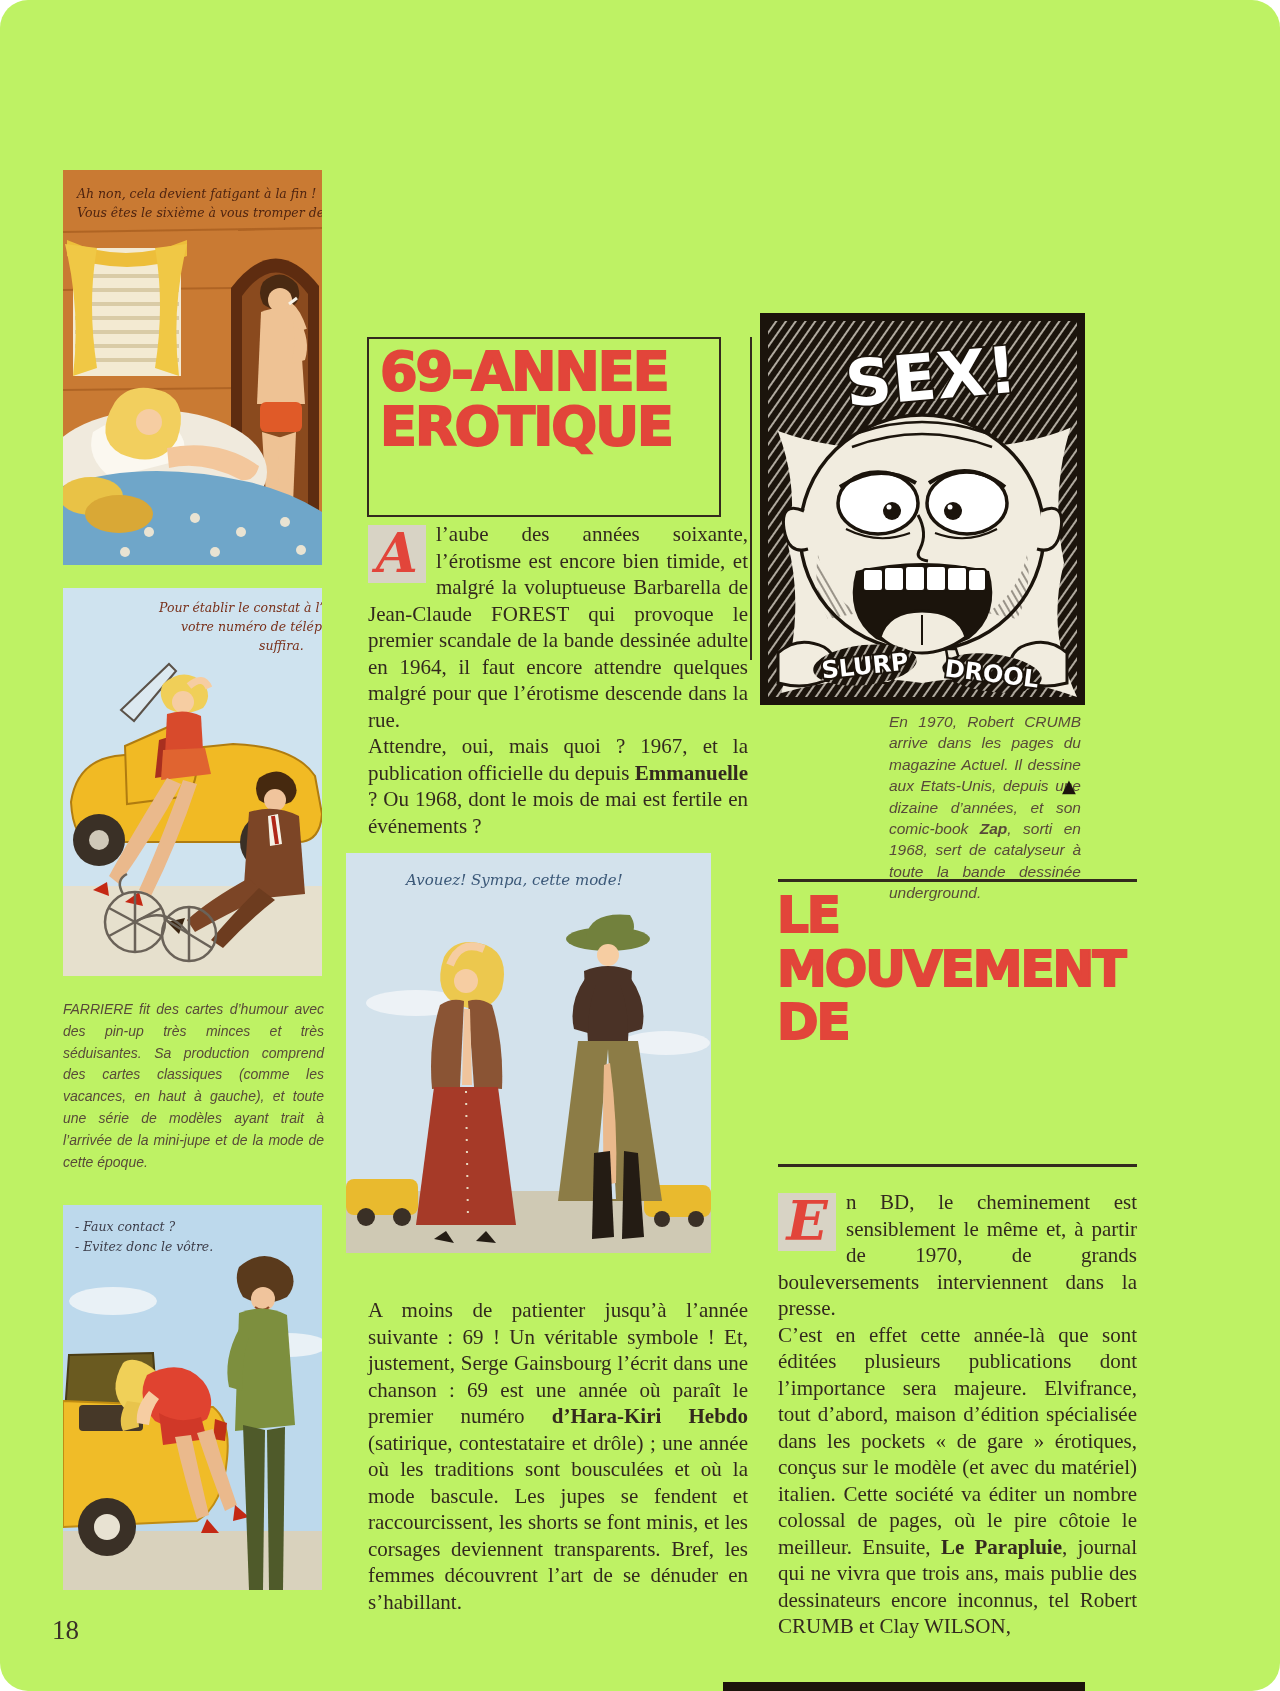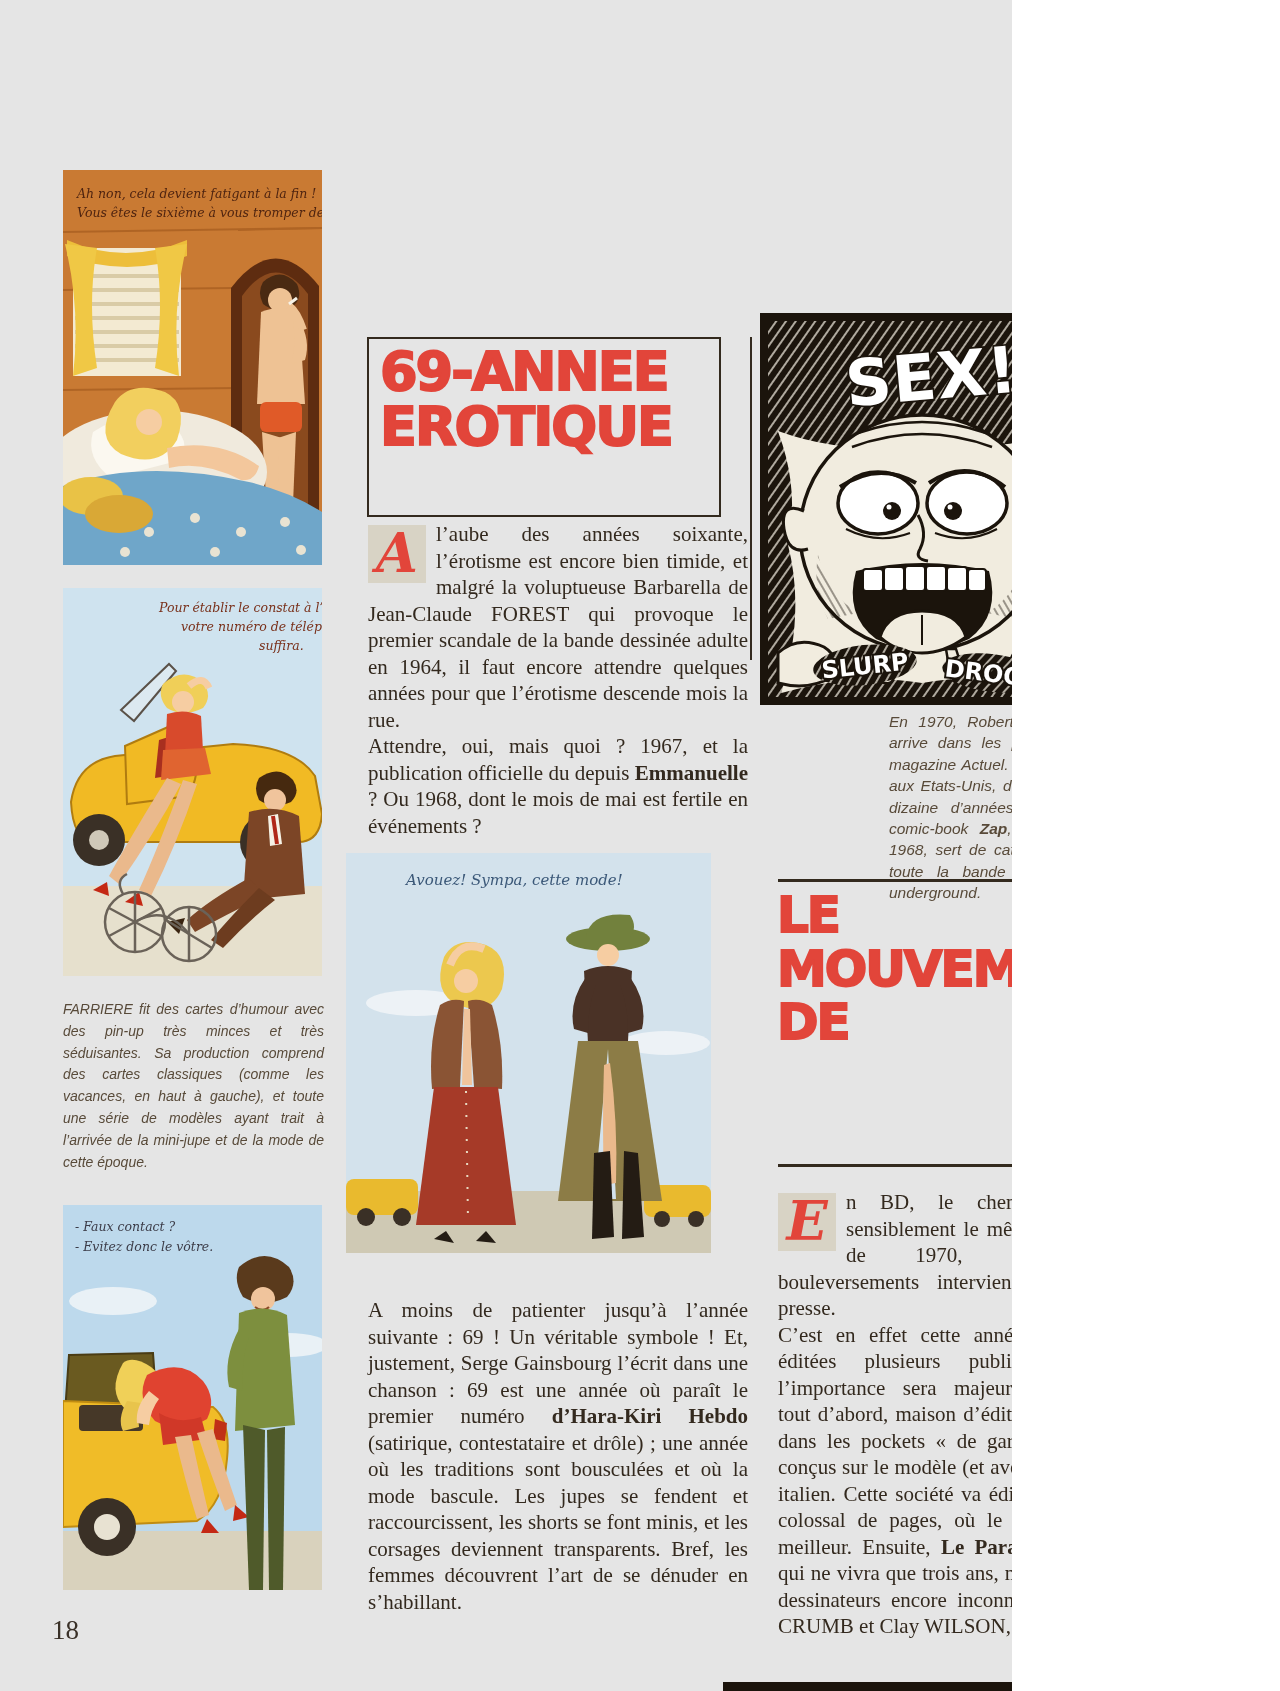--- a/index.html
+++ b/index.html
@@ -1,17 +1,17 @@
 <!DOCTYPE html>
 <html><head>
 <meta charset="utf-8">
 <style>
   html,body{margin:0;padding:0;}
-  .page{position:relative;width:1012px;height:1691px;background:#e5e5e5;overflow:hidden;
-        font-family:"Liberation Serif",serif;color:#33291e;}
+  .page{position:relative;width:1280px;height:1691px;background:#bef264;overflow:hidden;
+        font-family:"Liberation Serif",serif;color:#33291e;border-radius:28px;}
   .abs{position:absolute;}
   svg{display:block;}
 
   
   .body-copy{font-family:"Liberation Serif",serif;font-size:21px;line-height:26.5px;
              text-align:justify;color:#33291e;}
   .body-copy p{margin:0;}
   .body-copy b{font-weight:bold;}
   .dropcap{float:left;width:58px;height:58px;background:#d8d3c5;margin:4px 10px 0 0;
            font-family:"DejaVu Serif",serif;font-style:italic;font-weight:bold;
@@ -213,21 +213,21 @@
   <div class="abs pageno" style="left:52px;top:1615px">18</div>
 
   <div class="abs frame" style="left:367px;top:337px;width:350px;height:176px"></div>
   <div class="abs" style="left:380px;top:344px">
     <div class="headline headline-mid">69-ANNEE</div>
     <div class="headline headline-mid">EROTIQUE</div>
   </div>
 
   <div class="abs body-copy" style="left:368px;top:521px;width:380px">
     <p>
-      <span class="dropcap">A</span><span>l’aube des années soixante, l’érotisme est encore bien timide, et malgré la voluptueuse Barbarella de Jean-Claude FOREST qui provoque le premier scandale de la bande dessinée adulte en 1964, il faut encore attendre quelques années pour que l’érotisme descende mois la rue.</span>
+      <span class="dropcap">A</span><span>l’aube des années soixante, l’érotisme est encore bien timide, et malgré la voluptueuse Barbarella de Jean-Claude FOREST qui provoque le premier scandale de la bande dessinée adulte en 1964, il faut encore attendre quelques malgré pour que l’érotisme descende dans la rue.</span>
     </p>
     <p><span>Attendre, oui, mais quoi ? 1967, et la publication officielle du depuis </span><b>Emmanuelle</b><span> ? Ou 1968, dont le mois de mai est fertile en événements ?</span></p>
   </div>
 
   <svg class="abs" style="left:346px;top:853px" width="365" height="400" viewBox="0 0 365 400">
     <rect width="365" height="400" fill="#d3e2ec"></rect>
     <ellipse cx="70" cy="150" rx="50" ry="13" fill="#edf2f6"></ellipse>
     <ellipse cx="320" cy="190" rx="44" ry="12" fill="#edf2f6"></ellipse>
     <rect y="338" width="365" height="62" fill="#cfc9b4"></rect>
 

